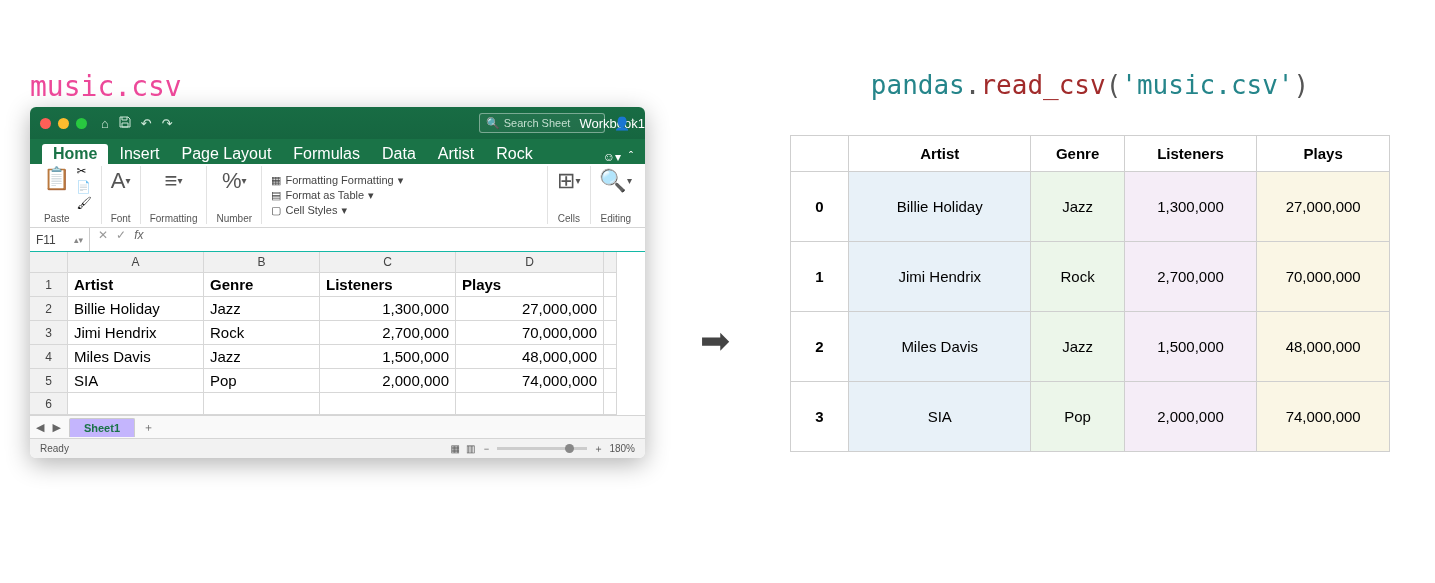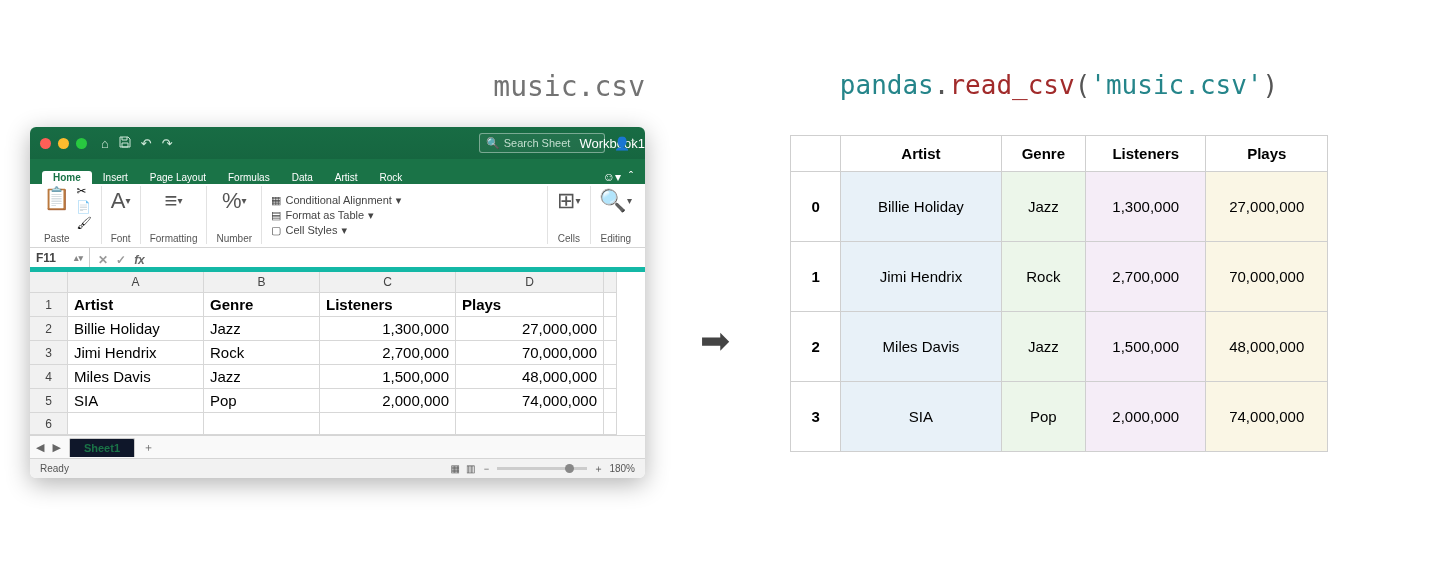--- a/index.html
+++ b/index.html
@@ -1,70 +1,70 @@
 <!DOCTYPE html>
 <html><head>
   <meta charset="utf-8">
   <style>
     * { box-sizing: border-box; margin: 0; padding: 0; }
     body { font-family: -apple-system, "Helvetica Neue", Arial, sans-serif; background: #fff; width: 1435px; height: 583px; position: relative; }
     code, .mono { font-family: "SF Mono", Menlo, Consolas, monospace; }
 
     .left-panel { position: absolute; left: 30px; top: 70px; width: 615px; }
-    .right-panel { position: absolute; left: 790px; top: 70px; width: 538px; }
+    .right-panel { position: absolute; left: 790px; top: 70px; width: 600px; }
 
     .arrow { position: absolute; left: 700px; top: 320px; font-size: 36px; color: #444; }
 
-    .title-left { text-align: right; font-size: 28px; color: #737373; font-family: "SF Mono", Menlo, Consolas, monospace; margin-bottom: 24px; }
+    .title-left { text-align: left; font-size: 28px; color: #ec4899; font-family: "SF Mono", Menlo, Consolas, monospace; margin-bottom: 4px; }
     .title-right { text-align: center; font-size: 26px; margin-bottom: 35px; font-family: "SF Mono", Menlo, Consolas, monospace; }
     .tk-pandas { color: #25858a; }
     .tk-dot { color: #555; }
     .tk-method { color: #a12b2b; }
     .tk-paren { color: #555; }
     .tk-str { color: #25858a; }
 
     
     .excel-window { box-shadow: 0 6px 24px rgba(0,0,0,0.3); border-radius: 6px; overflow: hidden; width: 615px; }
     .titlebar { height: 32px; background: linear-gradient(#186c44,#166640); position: relative; display: flex; align-items: center; }
     .traffic { display: flex; gap: 7px; padding-left: 10px; }
     .tl { width: 11px; height: 11px; border-radius: 50%; }
     .tl.r { background: #ff5f57; } .tl.y { background: #febc2e; } .tl.g { background: #28c840; }
     .title-icons { display: flex; align-items: center; gap: 10px; margin-left: 14px; color: #cfe8d9; font-size: 13px; }
     .title-center { position: absolute; left: 0; right: 0; text-align: right; color: #fff; font-size: 13px; font-weight: 500; pointer-events: none; }
     .title-search { position: absolute; right: 40px; height: 20px; border: 1px solid rgba(255,255,255,0.4); border-radius: 3px; background: rgba(255,255,255,0.05); color: #c4dfd0; font-size: 11px; display: flex; align-items: center; padding: 0 6px; gap: 4px; width: 126px; }
     .title-user { position: absolute; right: 10px; color: #cfe8d9; font-size: 13px; }
     
     .tabsbar { background: #1a7347; display: flex; align-items: flex-end; height: 25px; padding-left: 12px; gap: 0; }
-    .tab { color: #fff; font-size: 10px; padding: 1px 11px; cursor: pointer; }
+    .tab { color: #fff; font-size: 16px; padding: 1px 11px; cursor: pointer; }
     .tab.active { background: #fff; color: #1a7347; border-top-left-radius: 3px; border-top-right-radius: 3px; font-weight: 600; }
     .ribbon-end { margin-left: auto; color: #fff; padding-right: 12px; display: flex; align-items: center; gap: 8px; }
 
     .ribbon { background: #fff; border-bottom: 1px solid #d5d5d5; display: flex; align-items: flex-end; padding: 5px 4px 3px 4px; height: 64px; }
     .rgroup { display: flex; flex-direction: column; align-items: center; border-right: 1px solid #e2e2e2; padding: 0 9px; height: 58px; justify-content: flex-end; }
     .rgroup:last-child { border-right: none; }
     .ricon { font-size: 22px; color: #555; height: 32px; display: flex; align-items: center; justify-content: center; }
     .rlabel { font-size: 10px; color: #555; margin-top: 18px; }
     .rside { flex: 1; display: flex; flex-direction: column; justify-content: center; gap: 2px; }
     .rrow { font-size: 11px; color: #444; display: flex; align-items: center; gap: 4px; }
 
-    .namebar { display: flex; align-items: flex-end; border-bottom: 5px solid #14b8a6; background: #fff; height: 24px; font-size: 12px; font-weight: bold; }
+    .namebar { display: flex; align-items: flex-start; border-bottom: 1px solid #14b8a6; background: #fff; height: 24px; font-size: 12px; }
     .namebox { width: 60px; border-right: 1px solid #ccc; padding: 0 6px; display: flex; align-items: center; justify-content: space-between; color: #444; height: 100%; }
     .fxzone { display: flex; align-items: center; gap: 8px; padding: 0 8px; color: #999; font-size: 12px; }
 
     .grid { display: grid; grid-template-columns: 38px 136px 116px 136px 148px 12px; font-size: 15px; }
     .grid div { border-right: 1px solid #d7d7d7; border-bottom: 1px solid #d7d7d7; padding: 3px 6px; background: #fff; }
     .gh { background: #f1f1f1 !important; color: #444; font-size: 12px; text-align: center; font-weight: 400; }
     .gh.corner { background: #f1f1f1 !important; }
     .gr { background: #f1f1f1 !important; color: #444; font-size: 12px; display:flex; align-items:center; justify-content:center; }
     .b { font-weight: 600; }
     .ra { text-align: right; }
     .empty { height: 22px; }
 
     .sheetbar { background: #f9f9f9; border-top: 1px solid #d5d5d5; display: flex; align-items: center; height: 23px; font-size: 11px; color: #666; padding: 0 6px; gap: 8px; }
-    .sheettab { background: #0f172a; border: 1px solid #ccc; border-bottom: none; padding: 3px 14px; color: #1a7347; font-weight: 600; border-top-left-radius: 2px; border-top-right-radius: 2px; }
+    .sheettab { background: #c4b5fd; border: 1px solid #ccc; border-bottom: none; padding: 3px 14px; color: #1a7347; font-weight: 600; border-top-left-radius: 2px; border-top-right-radius: 2px; }
     .statusbar { background: #f2f2f2; display: flex; align-items: center; justify-content: space-between; height: 20px; font-size: 10px; color: #555; padding: 0 10px; border-top: 1px solid #d5d5d5; }
     .zoomctrl { display: flex; align-items: center; gap: 6px; }
     .slider { width: 90px; height: 3px; background: #ccc; position: relative; }
     .slider:before { content:""; position:absolute; width:9px; height:9px; background:#888; border-radius:50%; top:-3px; left:68px; }
 
     
     .df { border-collapse: collapse; width: 100%; }
     .df th, .df td { border: 1px solid #cfcfcf; padding: 0; text-align: center; }
     .df th { font-weight: 700; font-size: 15px; height: 36px; background: #fff; }
     .df td { font-size: 15px; height: 70px; }
@@ -142,21 +142,21 @@
       </div>
       <div class="rgroup">
         <div class="ricon">≡<span style="font-size:10px;">▾</span></div>
         <div class="rlabel">Formatting</div>
       </div>
       <div class="rgroup">
         <div class="ricon">%<span style="font-size:10px;">▾</span></div>
         <div class="rlabel">Number</div>
       </div>
       <div class="rgroup rside" style="align-items:flex-start; padding:0 9px;">
-        <div class="rrow"><span>▦</span><span>Conditional Alignment</span> ▾</div>
+        <div class="rrow"><span>▦</span><span>Formatting Formatting</span> ▾</div>
         <div class="rrow"><span>▤</span><span>Format as Table</span> ▾</div>
         <div class="rrow"><span>▢</span><span>Cell Styles</span> ▾</div>
       </div>
       <div class="rgroup">
         <div class="ricon">⊞<span style="font-size:10px;">▾</span></div>
         <div class="rlabel">Cells</div>
       </div>
       <div class="rgroup">
         <div class="ricon">🔍<span style="font-size:10px;">▾</span></div>
         <div class="rlabel">Editing</div>

